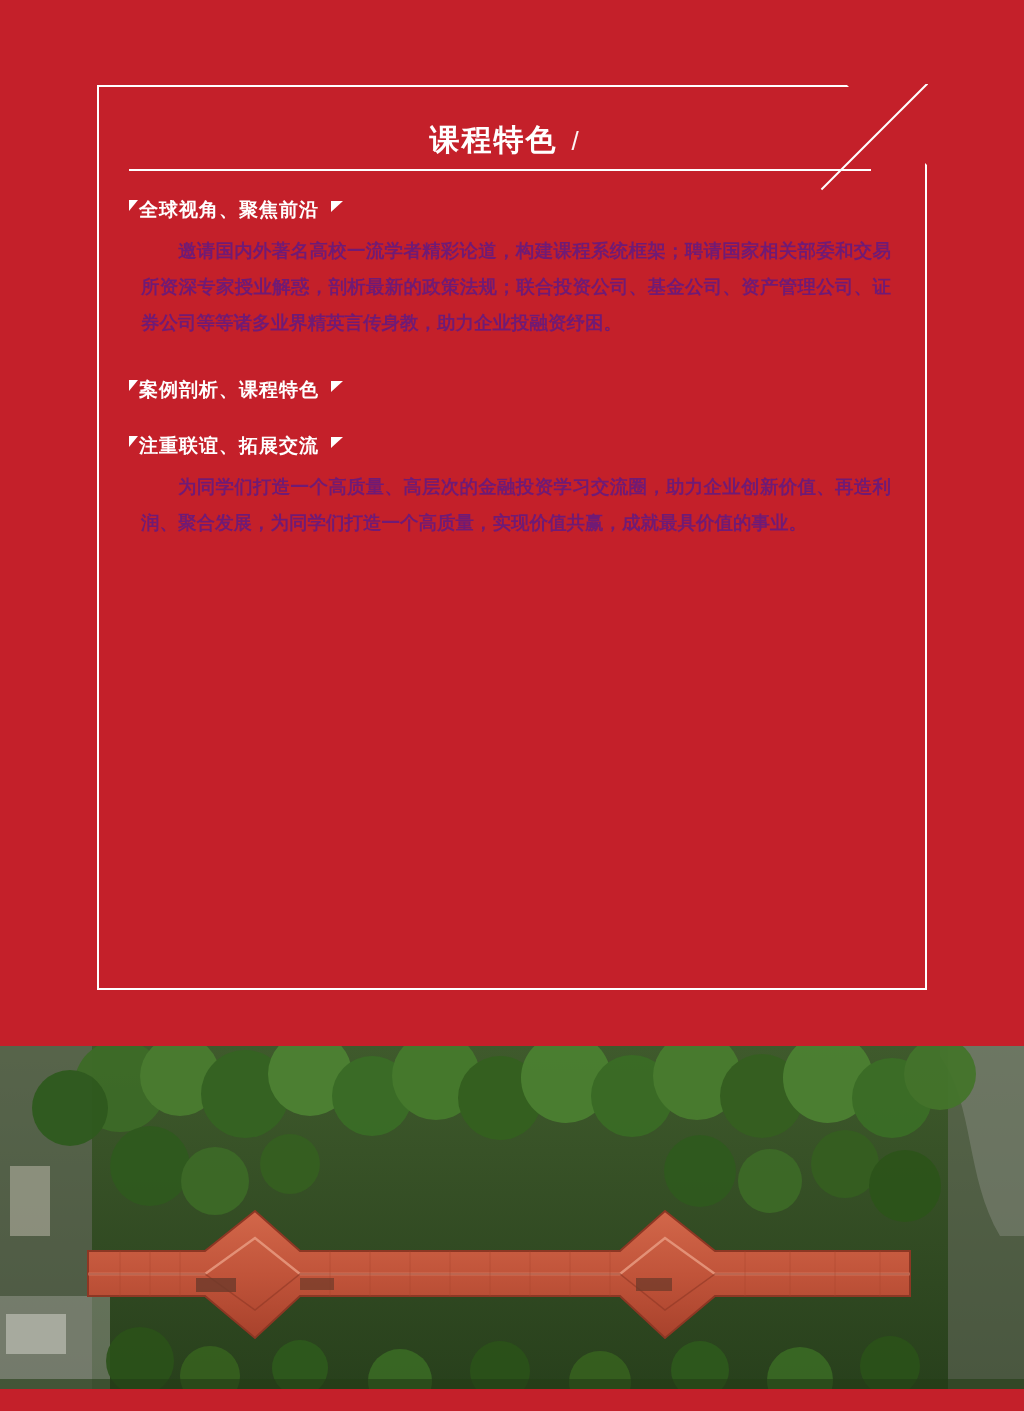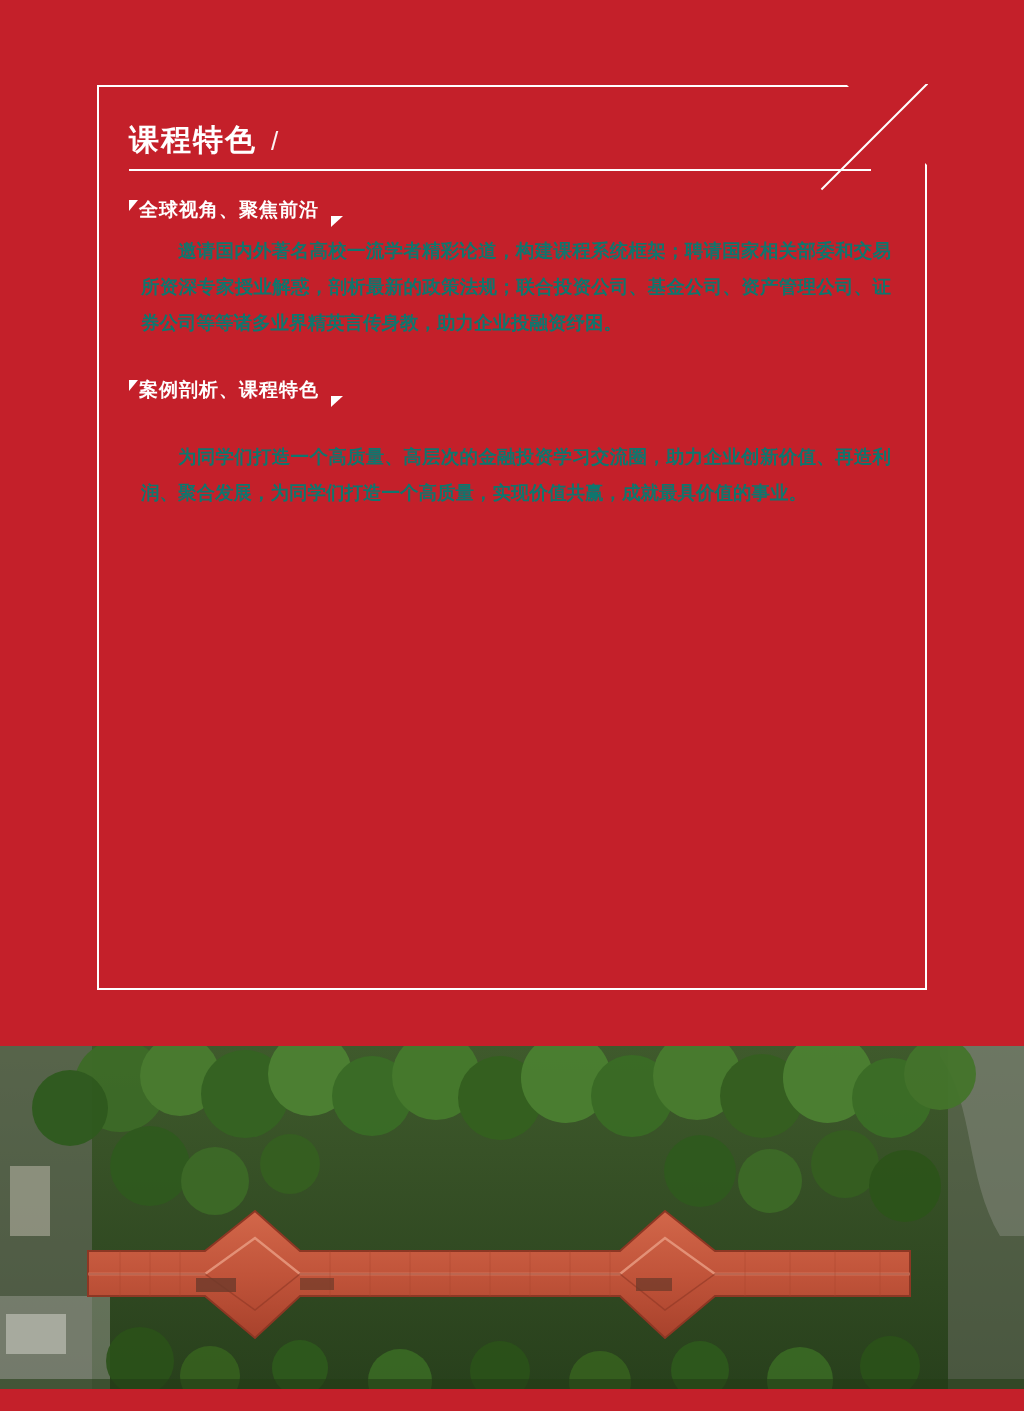--- a/index.html
+++ b/index.html
@@ -85,20 +85,21 @@
   }
 
   
   .header {
     position: absolute;
     left: 30px;
     top: 33px;
     width: 760px;
     display: flex;
     align-items: baseline;
+    justify-content: center;
   }
   .header-title {
     font-size: 30px;
     font-weight: bold;
     color: #ffffff;
     letter-spacing: 2px;
     white-space: nowrap;
     font-family: "DejaVu Sans", "Liberation Sans", sans-serif;
   }
   .header-slash {
@@ -131,21 +132,21 @@
     left: 30px;
     top: 110px;
     width: 770px;
   }
   .section {
     margin-bottom: 10px;
   }
   .sec-head {
     position: relative;
     display: flex;
-    align-items: flex-end;
+    align-items: flex-start;
     padding-left: 10px;
     margin-bottom: 4px;
   }
   .sec-tick {
     position: absolute;
     left: 0;
     top: 3px;
     width: 0;
     height: 0;
     border-left: 9px solid #ffffff;
@@ -163,21 +164,21 @@
     margin-left: 12px;
     width: 0;
     height: 0;
     border-left: 12px solid #ffffff;
     border-bottom: 11px solid transparent;
     transform: translateY(4px);
   }
   .sec-body {
     font-size: 18.5px;
     line-height: 1.95;
-    color: #0f766e;
+    color: #701a75;
     text-align: justify;
     text-justify: inter-ideograph;
     text-indent: 2em;
     padding: 6px 8px 0 12px;
     font-weight: bold;
     font-family: "DejaVu Sans", "Liberation Sans", sans-serif;
   }
 
   .gap-a { height: 26px; }
   .gap-b { height: 20px; }
@@ -227,20 +228,25 @@
         <div class="sec-head">
           <span class="sec-tick"></span>
           <span class="sec-title">案例剖析、课程特色</span>
           <span class="sec-arrow"></span>
         </div>
       </div>
 
       <div class="gap-b"></div>
 
       <div class="section">
+        <div class="sec-head">
+          <span class="sec-tick"></span>
+          <span class="sec-title">注重联谊、拓展交流</span>
+          <span class="sec-arrow"></span>
+        </div>
         <div class="sec-body">为同学们打造一个高质量、高层次的金融投资学习交流圈，助力企业创新价值、再造利润、聚合发展，为同学们打造一个高质量，实现价值共赢，成就最具价值的事业。</div>
       </div>
 
     </div>
   </div>
 
   <div class="photo">
     <svg width="1024" height="343" viewBox="0 0 1024 343">
       <defs>
         <linearGradient id="groundG" x1="0" y1="0" x2="0" y2="1">

